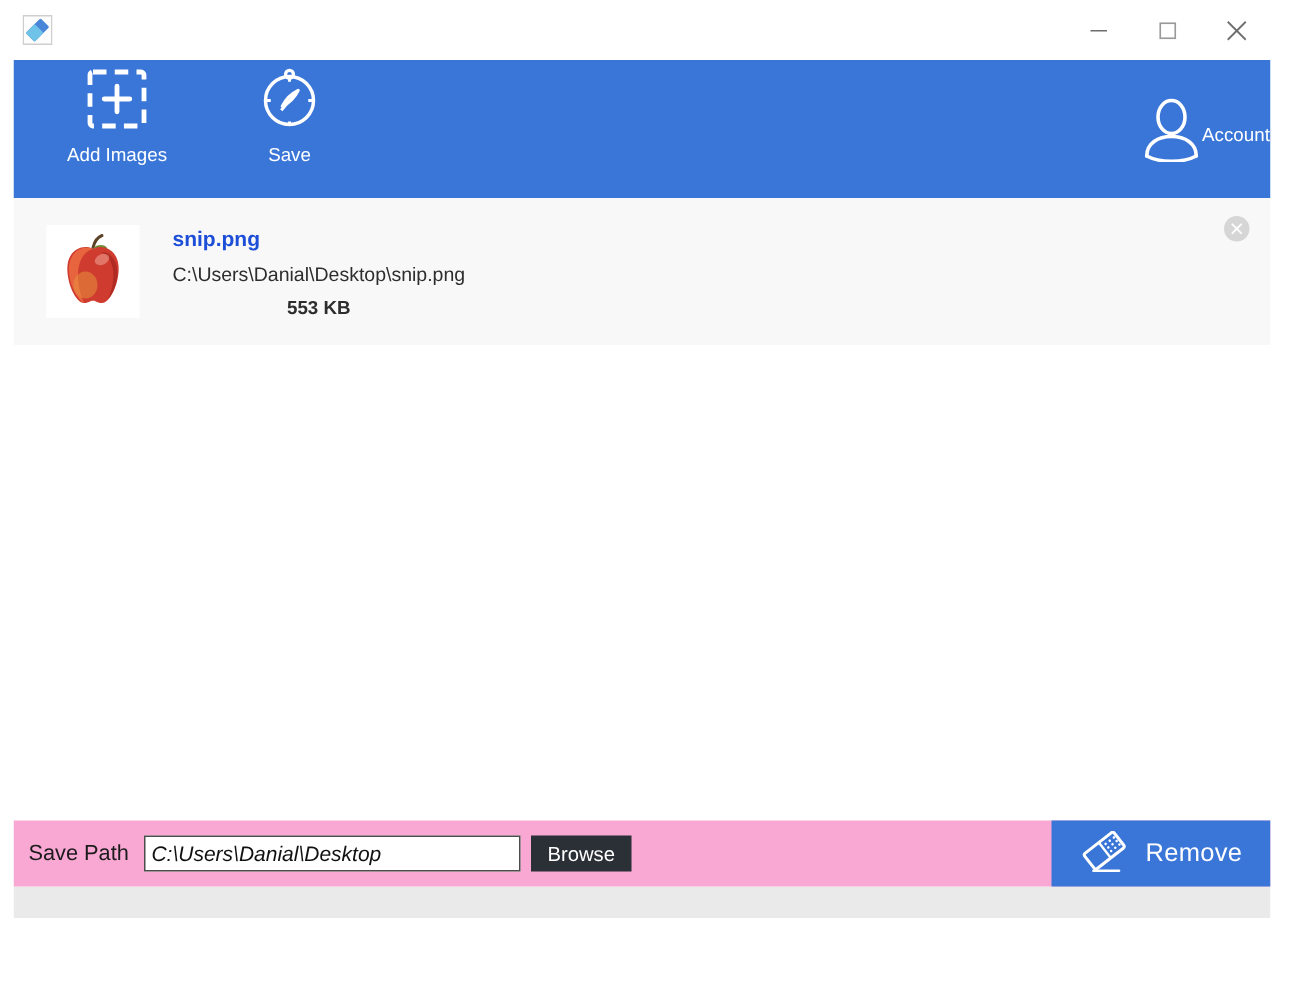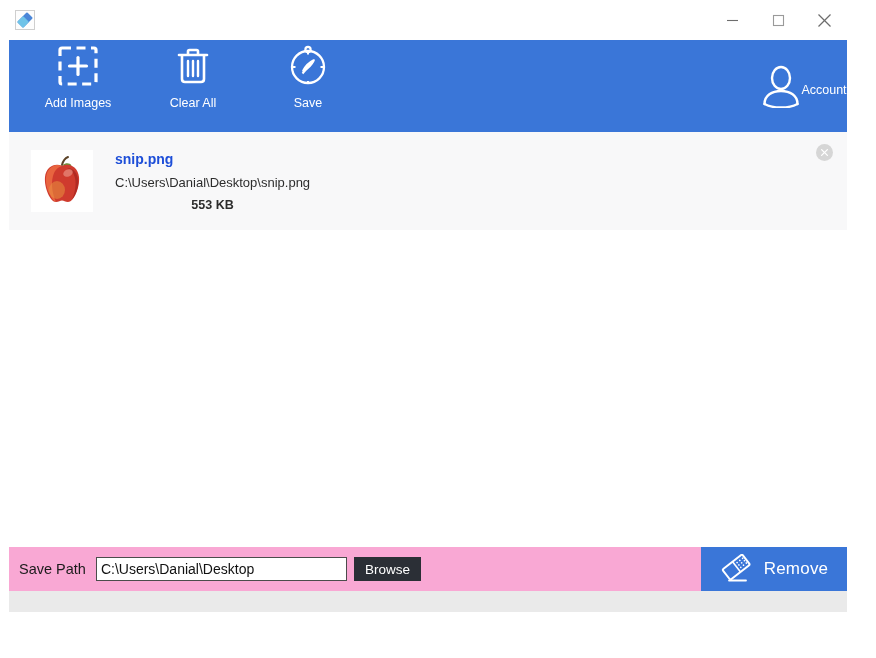--- a/index.html
+++ b/index.html
@@ -187,20 +187,21 @@
     width: 251px;
     height: 24px;
     border: 1px solid #4c4c4c;
     background: #ffffff;
     font-family: "Liberation Sans", sans-serif;
     font-size: 14px;
     color: #111111;
     padding: 0 4px;
     box-sizing: border-box;
     outline: none;
+    font-style: italic;
   }
   .browse-btn {
     margin-left: 7px;
     height: 24px;
     padding: 0 11px;
     background: #2b2f36;
     color: #ffffff;
     font-size: 13.5px;
     font-family: "Liberation Sans", sans-serif;
     border: none;
@@ -274,33 +275,20 @@
       <div class="tool-icon">
         <svg width="42" height="42" viewBox="0 0 42 42">
           <rect x="3" y="3" width="36" height="36" rx="2" fill="none" stroke="#ffffff" stroke-width="3.2" stroke-dasharray="9 5.5"></rect>
           <line x1="21" y1="12.5" x2="21" y2="29.5" stroke="#ffffff" stroke-width="3.2" stroke-linecap="round"></line>
           <line x1="12.5" y1="21" x2="29.5" y2="21" stroke="#ffffff" stroke-width="3.2" stroke-linecap="round"></line>
         </svg>
       </div>
       <span class="tool-label">Add Images</span>
     </div>
 
-    <div class="tool-item">
-      <div class="tool-icon">
-        <svg width="40" height="42" viewBox="0 0 40 42">
-          <path d="M6 10 H34" stroke="#ffffff" stroke-width="2.6" stroke-linecap="round"></path>
-          <path d="M15 10 V6.5 Q15 5 16.5 5 H23.5 Q25 5 25 6.5 V10" fill="none" stroke="#ffffff" stroke-width="2.6" stroke-linejoin="round"></path>
-          <path d="M9 10 V34 Q9 37 12 37 H28 Q31 37 31 34 V10" fill="none" stroke="#ffffff" stroke-width="2.6" stroke-linejoin="round"></path>
-          <line x1="15" y1="16" x2="15" y2="31" stroke="#ffffff" stroke-width="2.4" stroke-linecap="round"></line>
-          <line x1="20" y1="16" x2="20" y2="31" stroke="#ffffff" stroke-width="2.4" stroke-linecap="round"></line>
-          <line x1="25" y1="16" x2="25" y2="31" stroke="#ffffff" stroke-width="2.4" stroke-linecap="round"></line>
-        </svg>
-      </div>
-      <span class="tool-label">Clear All</span>
-    </div>
 
     <div class="tool-item">
       <div class="tool-icon">
         <svg width="42" height="44" viewBox="0 0 42 44">
           <circle cx="21" cy="23" r="16" fill="none" stroke="#ffffff" stroke-width="2.3"></circle>
           <circle cx="21" cy="5.5" r="2.6" fill="none" stroke="#ffffff" stroke-width="2.2"></circle>
           <line x1="21" y1="7" x2="21" y2="10.5" stroke="#ffffff" stroke-width="2"></line>
           <path d="M26.5 16.5 Q21 23 15.5 29.5 Q21 23 26.5 16.5 Z" fill="none" stroke="#ffffff" stroke-width="2"></path>
           <path d="M26.8 16.2 C22 18.5 18.5 22 16.2 26.8 C21 24.5 24.5 21 26.8 16.2 Z" fill="none" stroke="#ffffff" stroke-width="2.1" stroke-linejoin="round"></path>
           <line x1="21" y1="37" x2="21" y2="40" stroke="#ffffff" stroke-width="2"></line>

